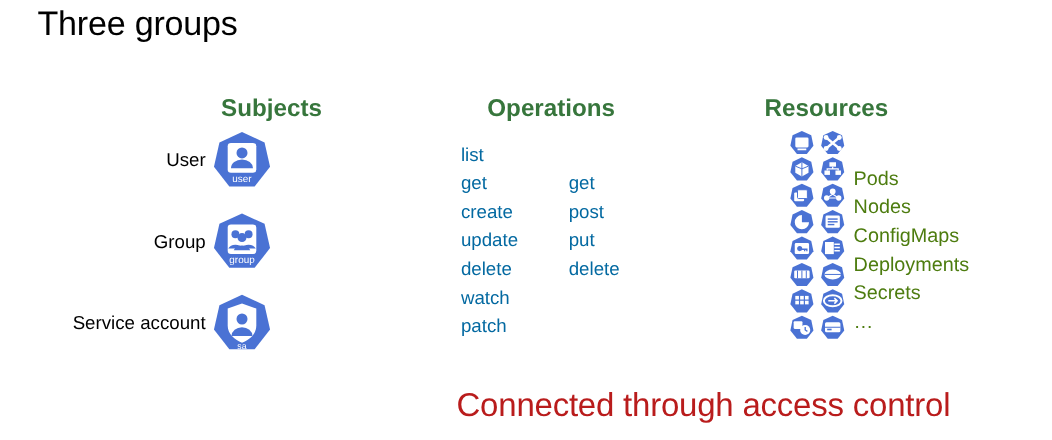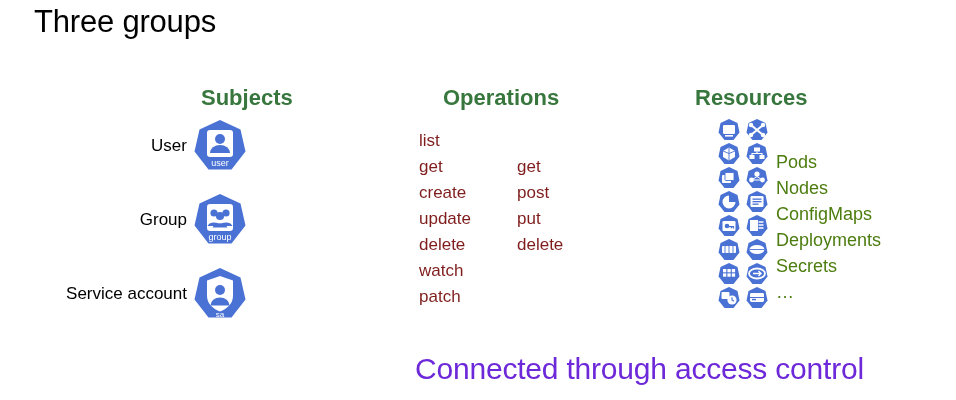--- a/index.html
+++ b/index.html
@@ -77,21 +77,21 @@
     top: 128px;
   }
   .op-row {
     height: 26px;
     line-height: 26px;
     white-space: nowrap;
   }
   .op-verb, .op-http {
     display: inline-block;
     font-size: 17px;
-    color: #7f1d1d;
+    color: #0369a1;
     vertical-align: top;
   }
   .op-verb { width: 98px; }
   .op-http { width: 80px; }
 
   
   #resources-block {
     position: absolute;
     left: 716px;
     top: 118px;
@@ -125,21 +125,21 @@
     white-space: nowrap;
   }
 
   
   #bottom-caption {
     position: absolute;
     left: 415px;
     top: 352px;
     font-size: 30px;
     font-weight: 400;
-    color: #6d28d9;
+    color: #b91c1c;
     white-space: nowrap;
     letter-spacing: -0.2px;
   }
 </style>
 </head>
 <body>
 
 <div id="slide-title">Three groups</div>
 
 <div class="col-heading" id="heading-subjects">Subjects</div>

